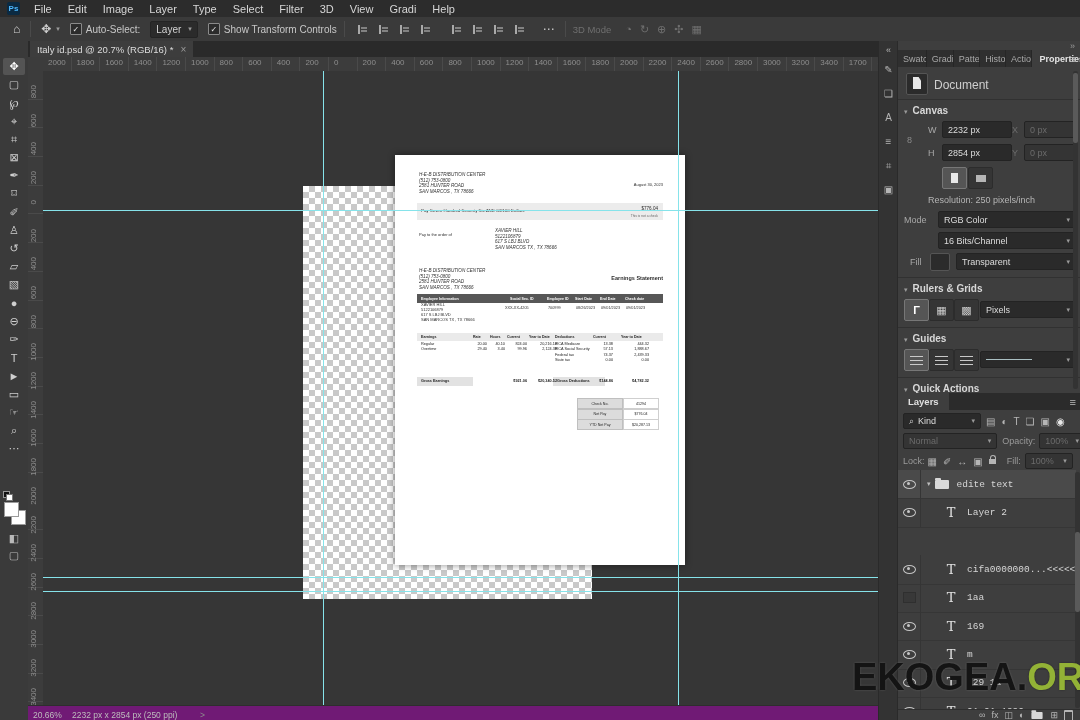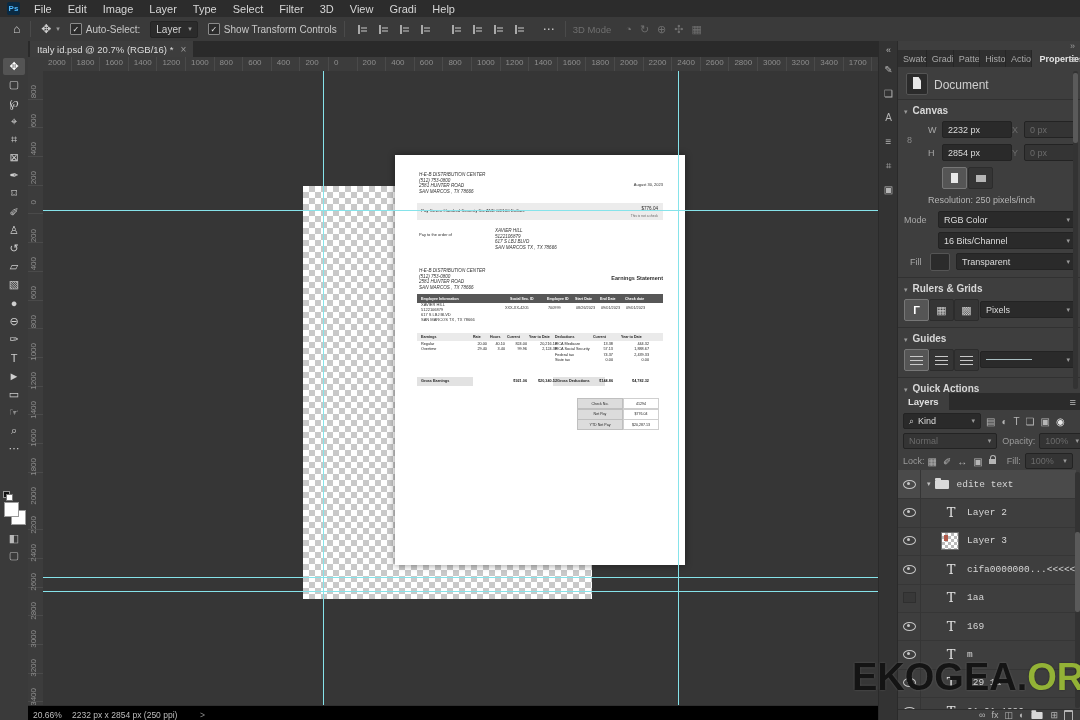--- a/index.html
+++ b/index.html
@@ -80,21 +80,21 @@
   .gross{top:222px;height:9px;font-size:3.8px;font-weight:bold;color:#222;}
   .cellbg{position:absolute;top:0;height:100%;background:#e2e2e2;}
   .bar .t,#band .t{position:absolute;}
   .num{text-align:right;}
   .sumrow .lbl{position:absolute;left:0;width:44px;height:9px;background:#dcdcdc;border:1px solid #bfbfbf;
                font-size:3.6px;display:flex;align-items:center;justify-content:center;color:#222;}
   .sumrow .val{position:absolute;left:46px;width:34px;height:9px;background:#fff;border:1px solid #cfcfcf;
                font-size:3.6px;display:flex;align-items:center;justify-content:center;color:#222;}
 
   
-  #statusstrip{left:28px;top:705px;width:850px;height:15px;background:#000000;border-top:1px solid #2e2e2e;
+  #statusstrip{left:28px;top:705px;width:850px;height:15px;background:#701a75;border-top:1px solid #2e2e2e;
                font-size:8.5px;color:#bdbdbd;}
   #statusstrip span{position:absolute;top:4px;}
 
   
   #rightstrip{left:878px;top:41px;width:19px;height:679px;background:#333333;border-left:1px solid #2a2a2a;}
   .strip-ico{position:absolute;left:3px;width:13px;height:13px;font-size:10px;color:#b5b5b5;
              display:flex;align-items:center;justify-content:center;}
 
   
   #dock{left:897px;top:41px;width:183px;height:679px;background:#3e3e3e;border-left:1px solid #2a2a2a;}
@@ -614,27 +614,20 @@
         <span class="folder"></span>
         <span class="lname">edite text</span>
       </div>
       <div class="llist-row" style="top:105.4px">
         <div class="eyewell">
             <span class="eye"></span>
           </div>
         <span class="thumb-t" style="margin-left:22px">T</span>
         <span class="lname">Layer 2</span>
       </div>
-      <div class="llist-row" style="top:133.8px">
-        <div class="eyewell">
-            <span class="eye"></span>
-          </div>
-        <span class="thumb-img" style="margin-left:20px"></span>
-        <span class="lname">Layer 3</span>
-      </div>
       <div class="llist-row" style="top:162.2px">
         <div class="eyewell">
             <span class="eye"></span>
           </div>
         <span class="thumb-t" style="margin-left:22px">T</span>
         <span class="lname">cifa0000000...&lt;&lt;&lt;&lt;&lt;&lt;&lt;&lt;0 d</span>
       </div>
       <div class="llist-row" style="top:190.6px">
         <div class="eyewell">
             <span class="eye-off"></span>

